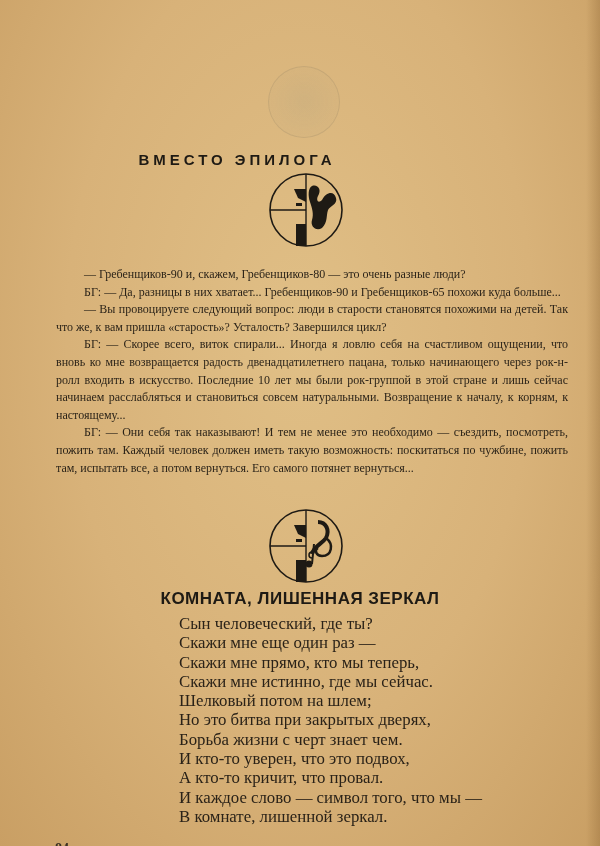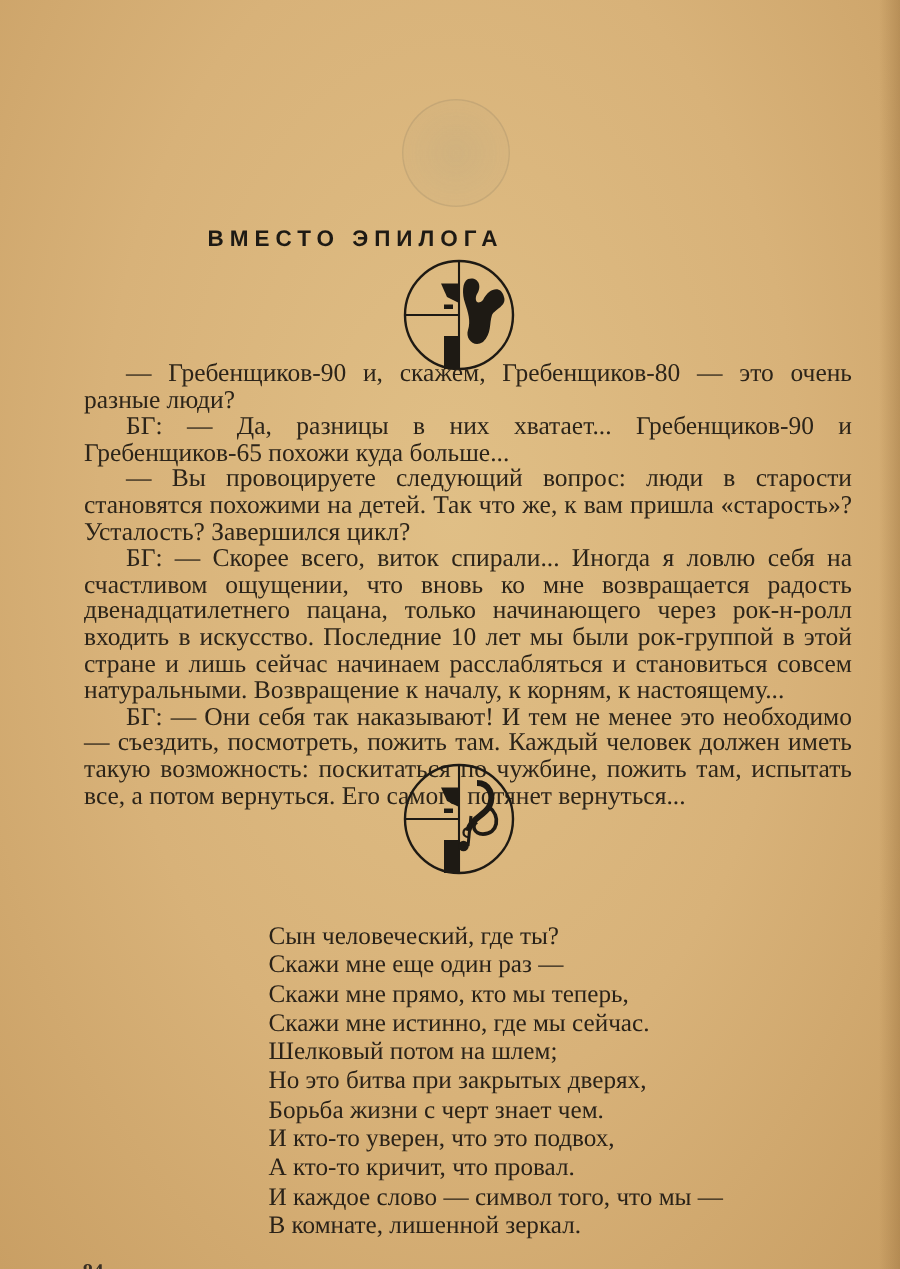--- a/index.html
+++ b/index.html
@@ -24,22 +24,22 @@
     background:radial-gradient(circle, rgba(150,150,130,0.15), rgba(0,0,0,0));
   }
   .title1 {
     position:absolute; left:0; width:474px; top:151px; text-align:center;
     font-family:"Liberation Sans","DejaVu Sans",sans-serif; font-weight:bold;
     font-size:15px; letter-spacing:4px; color:#1e1a14;
   }
   .emblem { position:absolute; }
   .emblem svg { display:block; }
   .prose {
-    position:absolute; left:56px; width:512px; top:240px;
-    font-size:17px; line-height:17.6px; text-align:justify;
+    position:absolute; left:56px; width:512px; top:266px;
+    font-size:12px; line-height:17.6px; text-align:justify;
     color:#2c2419;
   }
   .prose p { margin:0; text-indent:28px; }
   .title2 {
     position:absolute; left:0; width:600px; top:589px; text-align:center;
     font-family:"Liberation Sans","DejaVu Sans",sans-serif; font-weight:bold;
     font-size:17px; letter-spacing:0.5px; color:#1e1a14;
   }
   .poem {
     position:absolute; left:132px; top:614px;
@@ -88,20 +88,21 @@
       <rect x="28" y="31" width="6" height="3" fill="#1e1a14"></rect>
       <rect x="28" y="52" width="10" height="22" fill="#1e1a14"></rect>
       <path d="M50 14 C58 14 62 22 58 30 C54 36 46 38 44 46" fill="none" stroke="#1e1a14" stroke-width="4"></path>
       <path d="M58 30 C66 36 64 48 54 48 C48 48 46 42 50 40" fill="none" stroke="#1e1a14" stroke-width="2.5"></path>
       <line x1="46" y1="36" x2="44" y2="56" stroke="#1e1a14" stroke-width="2"></line>
       <circle cx="41" cy="56" r="3.5" fill="#1e1a14"></circle>
       <path d="M44 44 C40 44 40 50 44 50" fill="none" stroke="#1e1a14" stroke-width="1.5"></path>
     </svg>
   </div>
 
+  <div class="title2">КОМНАТА, ЛИШЕННАЯ ЗЕРКАЛ</div>
 
   <div class="poem">
     <div>Сын человеческий, где ты?</div>
     <div>Скажи мне еще один раз —</div>
     <div>Скажи мне прямо, кто мы теперь,</div>
     <div>Скажи мне истинно, где мы сейчас.</div>
     <div>Шелковый потом на шлем;</div>
     <div>Но это битва при закрытых дверях,</div>
     <div>Борьба жизни с черт знает чем.</div>
     <div>И кто-то уверен, что это подвох,</div>

